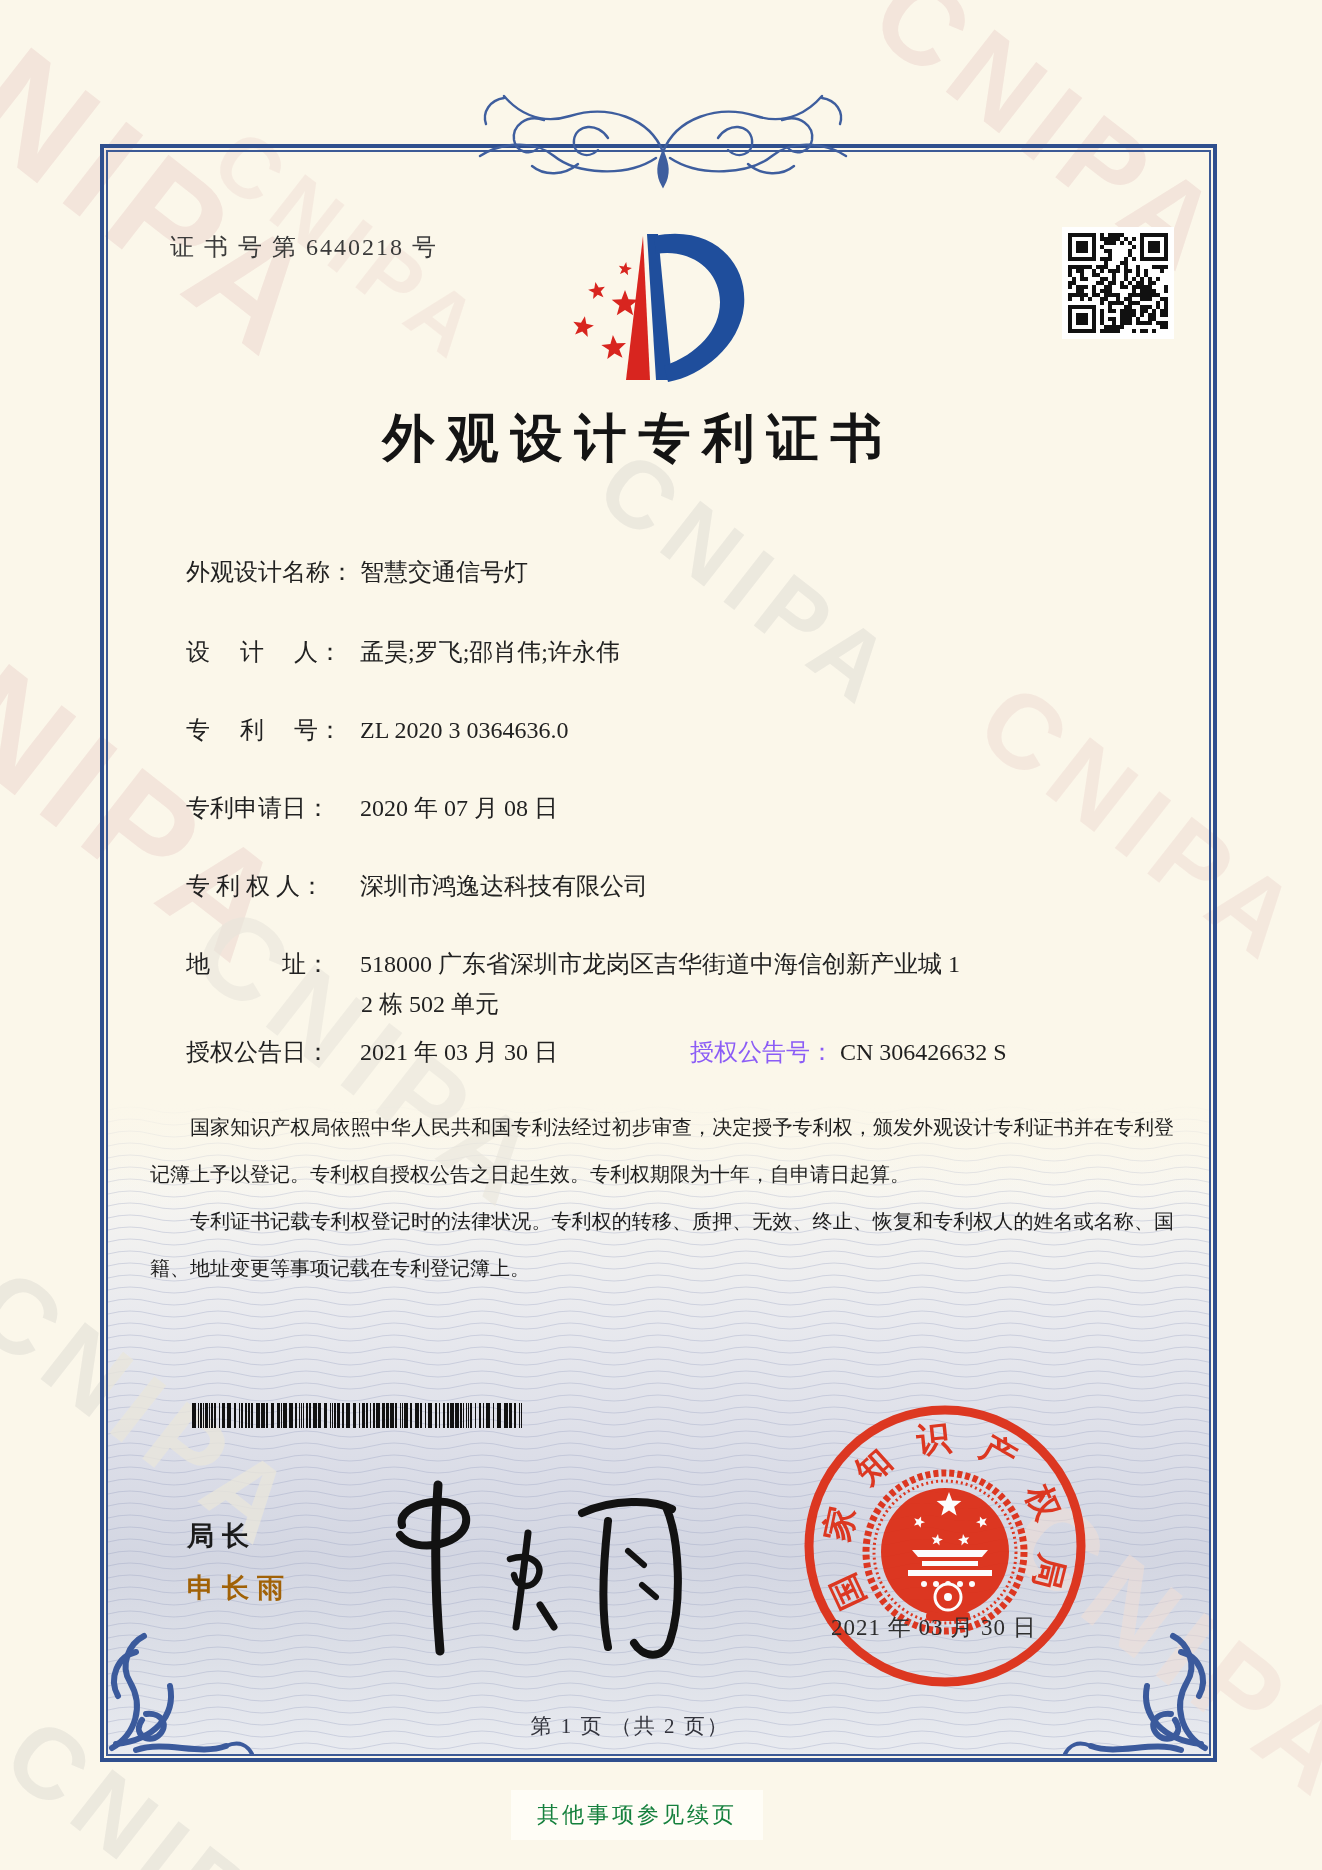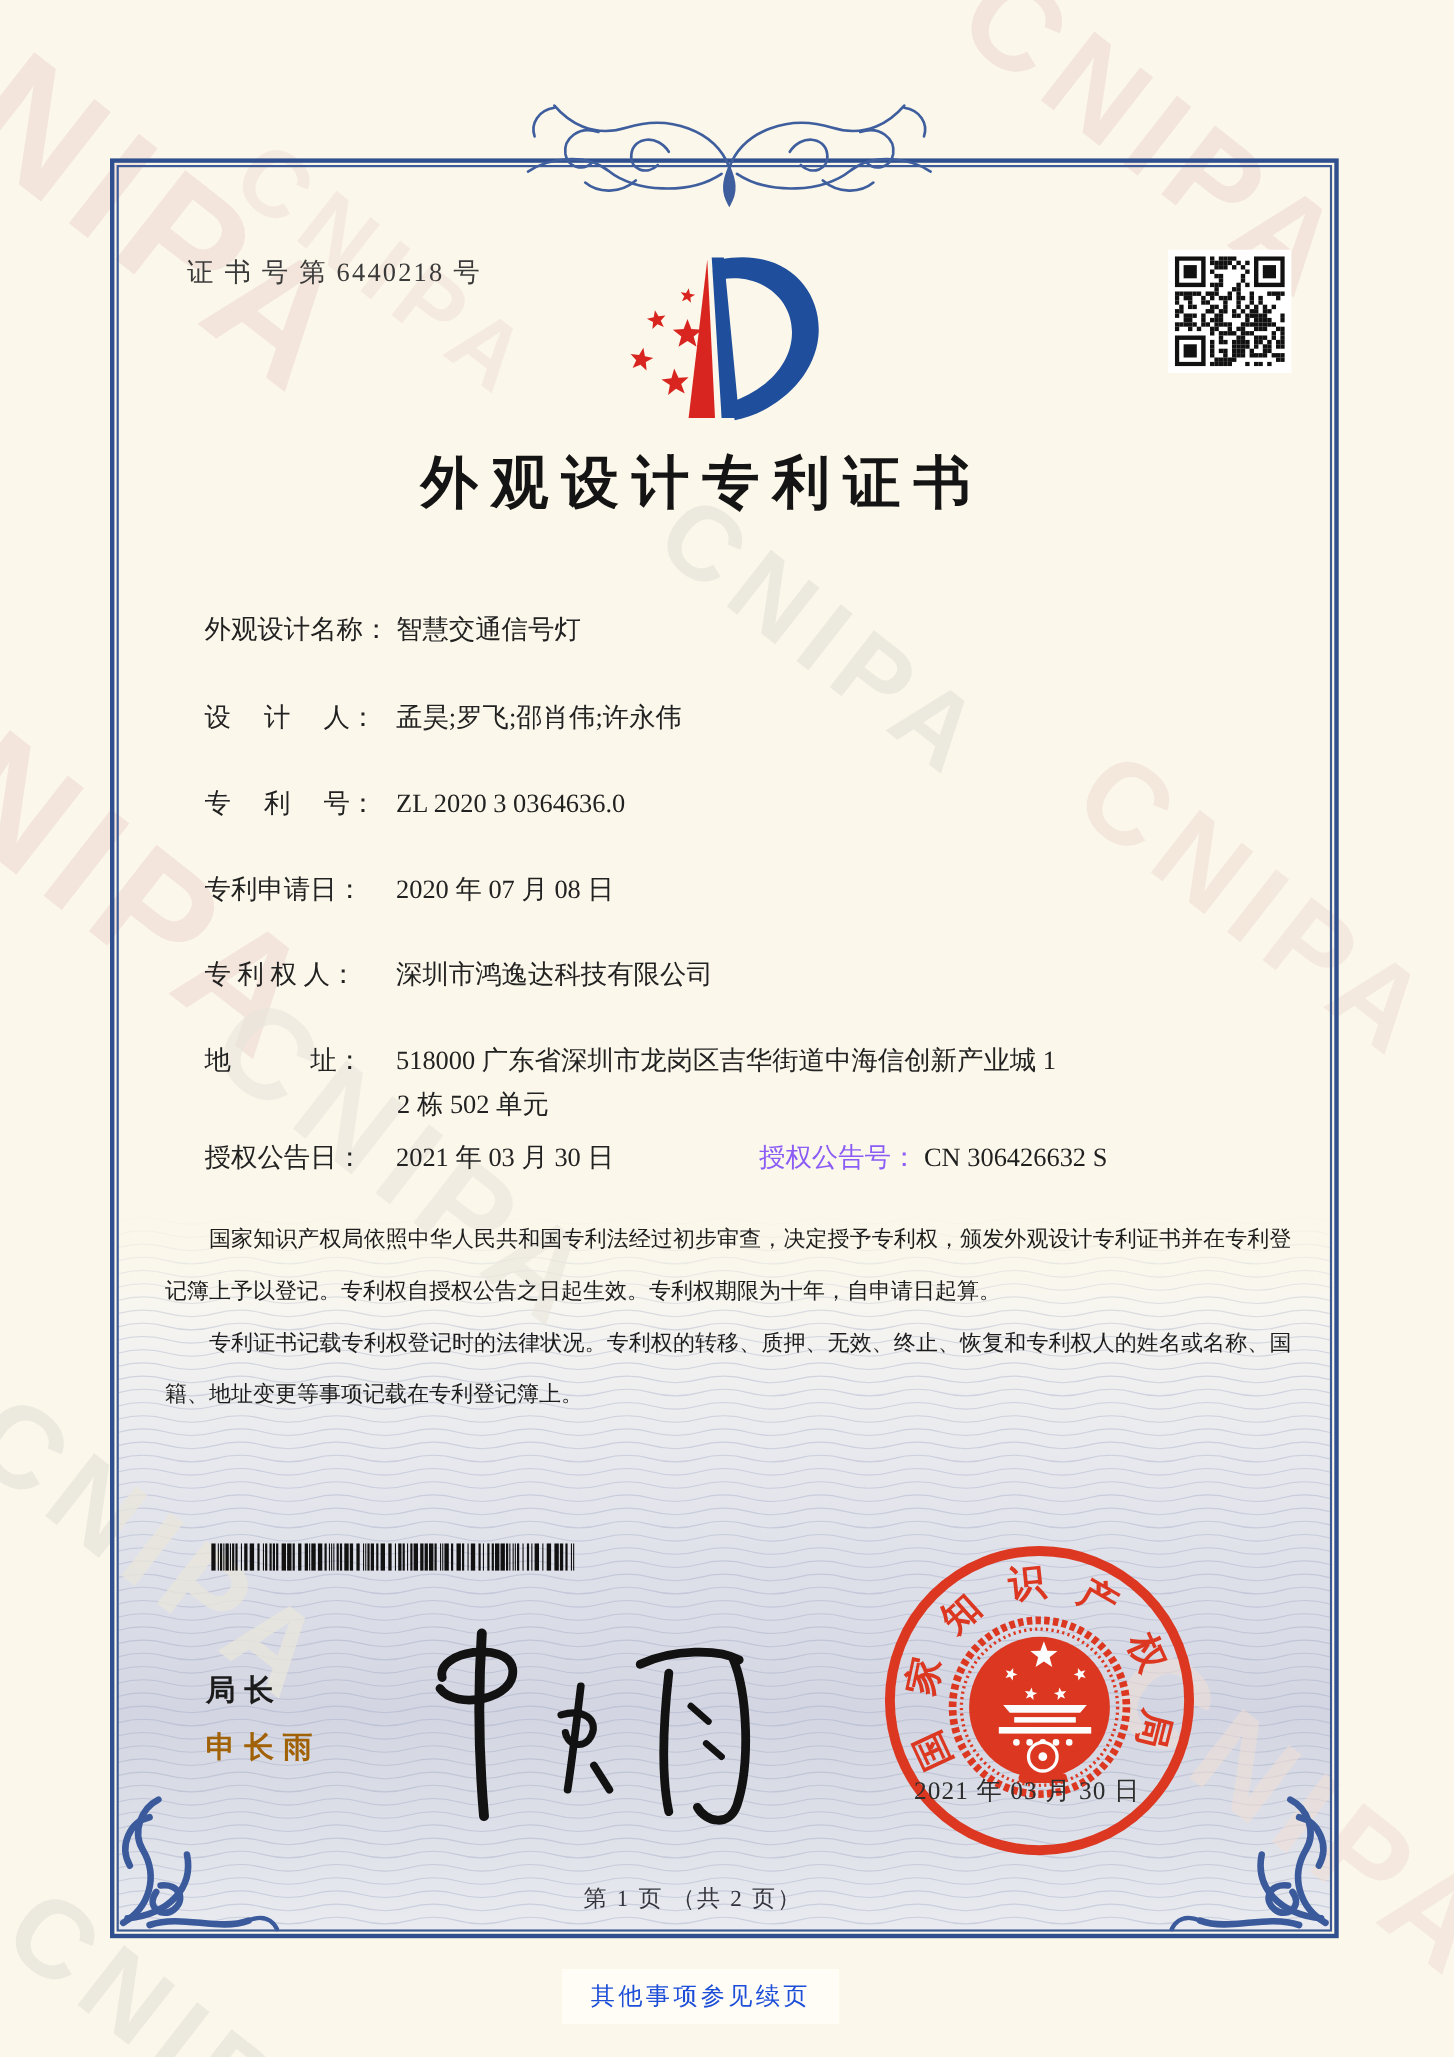--- a/index.html
+++ b/index.html
@@ -49,21 +49,21 @@
     font-family:"Liberation Sans",sans-serif;color:#a16207;z-index:4;}
   .signature{left:350px;top:1455px;z-index:5;}
   
   .seal{left:800px;top:1400px;z-index:5;opacity:.95;}
   .seal-date{left:831px;top:1612px;width:224px;font-size:23px;color:#2d2d2d;z-index:6;
     letter-spacing:1px;white-space:nowrap;}
   
   .page-info{left:430px;top:1712px;width:400px;text-align:center;font-size:21px;color:#33343d;
     z-index:4;letter-spacing:2px;}
   .cont-note{left:637px;top:1790px;transform:translateX(-50%);background:#fffdf6;
-    padding:10px 26px;font-size:22px;letter-spacing:3px;color:#1d4ed8;z-index:4;white-space:nowrap;}
+    padding:10px 26px;font-size:22px;letter-spacing:3px;color:#15803d;z-index:4;white-space:nowrap;}
   .logo{left:560px;top:222px;z-index:4;}
   .qr{left:1062px;top:227px;z-index:4;background:#fff;padding:6px;}
   .ornament{z-index:3;}
 </style>
 </head>
 <body>
 
 <div class="wm wm-pink" style="left:-50px;top:-60px;font-size:150px;">CNIPA</div>
 <div class="wm wm-pink" style="left:255px;top:110px;font-size:85px;opacity:.5;">CNIPA</div>
 <div class="wm wm-pink" style="left:930px;top:-55px;font-size:115px;">CNIPA</div>

